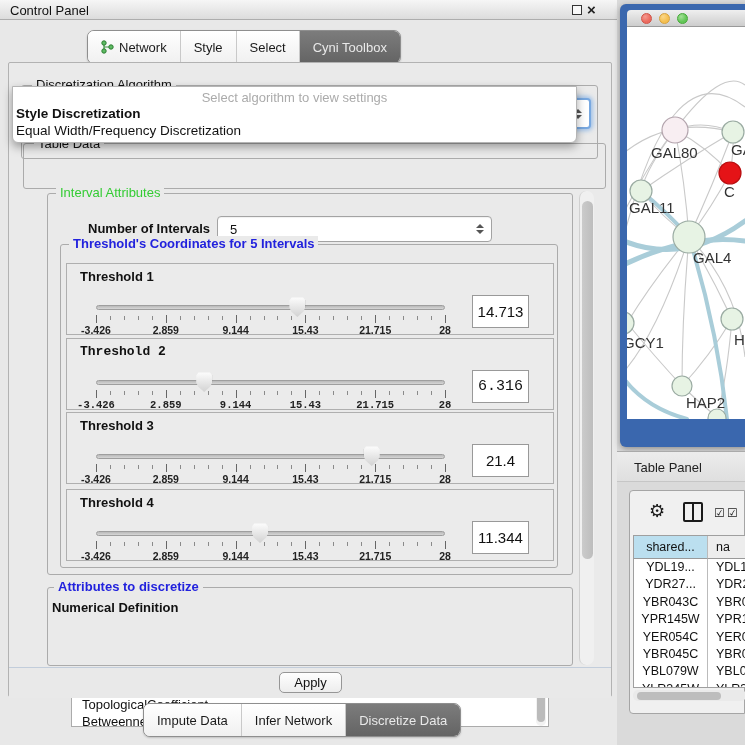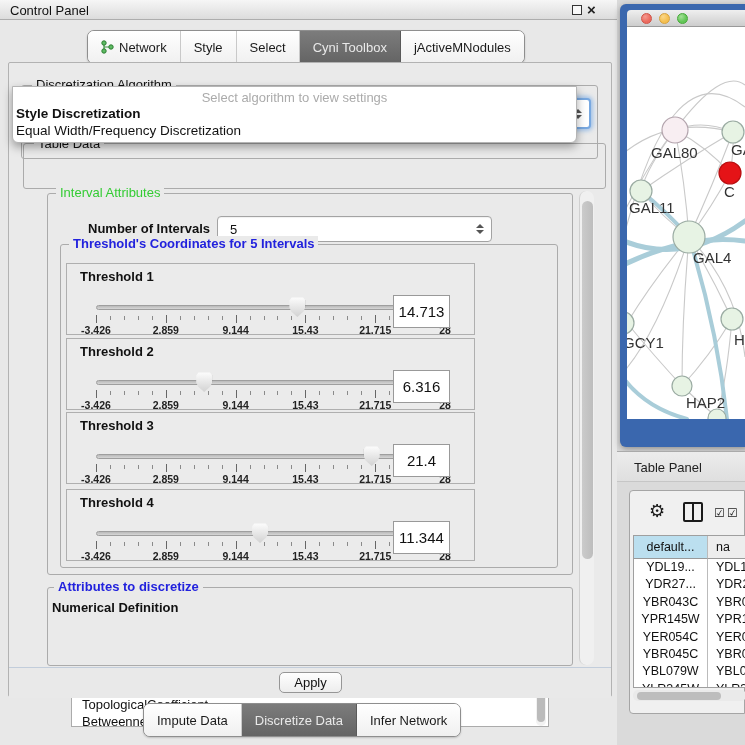--- a/index.html
+++ b/index.html
@@ -53,21 +53,21 @@
   #algo-popup .option { font-size:13.5px; color:#111; padding:1px 2px 1px 3px; }
   #algo-popup .option.bold { font-weight:bold; }
 
   
   #main-scrollbar { left:578px; top:190px; width:15px; height:474px; background:#F0F0F0;
     border-left:1px solid #D0D0D0; border-radius:7px; }
   #main-scrollbar .thumb { position:absolute; left:2px; top:10px; width:11px; height:358px;
     background:linear-gradient(90deg,#CBCBCB,#BDBDBD); border-radius:6px; }
 
   
-  .threshold-panel { position:absolute; left:63px; width:409px; height:72px;
+  .threshold-panel { position:absolute; left:63px; width:488px; height:72px;
     background:#EBEBEB; border:1px solid #AFAFAF; }
   .th-label { position:absolute; left:13px; top:5px; font-size:13px; font-weight:bold; color:#111; }
   .slider-zone { position:absolute; left:29px; top:36px; width:349px; height:34px; }
   .slider-track { position:absolute; left:0; top:5px; width:100%; height:5px;
     background:linear-gradient(#B9B9B9,#D6D6D6); border:1px solid #9E9E9E; border-radius:3px; }
   .slider-thumb { position:absolute; top:-3px; width:16px; height:20px;
     background:linear-gradient(#FDFDFD,#D2D2D2);
     clip-path:polygon(50% 100%, 12% 72%, 0 52%, 0 18%, 14% 2%, 86% 2%, 100% 18%, 100% 52%, 88% 72%);
     filter:drop-shadow(0 0 1px #777); }
   .tickstrip { position:absolute; left:0; top:15px; width:100%; height:8px; }
@@ -157,23 +157,20 @@
       <span>Network</span>
     </div>
     <div class="seg-item">
       <span>Style</span>
     </div>
     <div class="seg-item">
       <span>Select</span>
     </div>
     <div class="seg-item selected">
       <span>Cyni Toolbox</span>
-    </div>
-    <div class="seg-item">
-      <span>jActiveMNodules</span>
     </div>
   </div>
 
   <div id="content-panel" class="abs">
 
     <div class="groupbox" style="left:12px; top:22px; width:577px; height:74px;">
       <div class="group-title t-dark" style="left:10px; top:-9px;">Discretization Algorithm</div>
       <div class="combo focused" style="left:9px; top:12px; width:560px; height:31px;">
         <div class="arrows">
             <i class="up"></i>
@@ -222,21 +219,21 @@
               <span class="tick-label" style="left:20%">2.859</span>
               <span class="tick-label" style="left:40%">9.144</span>
               <span class="tick-label" style="left:60%">15.43</span>
               <span class="tick-label" style="left:80%">21.715</span>
               <span class="tick-label" style="left:100%">28</span>
             </div>
           </div>
           <div class="value-box">14.713</div>
         </div>
 
-        <div class="threshold-panel" style="left:5px; top:93px;">
+        <div class="threshold-panel" style="left:5px; top:93px;font-family:Liberation Mono, monospace;">
           <div class="th-label">Threshold 2</div>
           <div class="slider-zone">
             <div class="slider-track"></div>
             <div class="slider-thumb" style="left: calc(31% - 8px);"></div>
             <div class="tickstrip">
               <div class="minor"></div>
               <div class="tick-major" style="left:0%"></div>
                 <div class="tick-major" style="left:20%"></div>
               <div class="tick-major" style="left:40%"></div>
                 <div class="tick-major" style="left:60%"></div>
@@ -323,25 +320,25 @@
   <div id="algo-popup" class="abs">
     <div class="placeholder">Select algorithm to view settings</div>
     <div class="option bold">Style Discretization</div>
     <div class="option">Equal Width/Frequency Discretization</div>
   </div>
 
   <div id="bottom-tabs" class="abs segmented">
     <div class="seg-item">
       <span>Impute Data</span>
     </div>
+    <div class="seg-item">
+      <span>Infer Network</span>
+    </div>
     <div class="seg-item selected">
       <span>Discretize Data</span>
-    </div>
-    <div class="seg-item">
-      <span>Infer Network</span>
     </div>
   </div>
 </div>
 
 <div id="net-window" class="abs"></div>
 <div id="net-titlebar" class="abs">
   <div id="light-red" class="light"></div>
   <div id="light-yellow" class="light"></div>
   <div id="light-green" class="light"></div>
 </div>
@@ -408,21 +405,21 @@
 
 <div id="table-panel" class="abs">
   <div class="tp-toolbar">
     <div class="gear">⚙</div>
     <div class="split-icon"></div>
     <div class="cb-icon" id="cb1">☑</div>
     <div class="cb-icon" id="cb2">☑</div>
   </div>
   <div id="grid">
     <div class="grid-row grid-head">
-      <div class="grid-cell c1">default...</div>
+      <div class="grid-cell c1">shared...</div>
       <div class="grid-cell c2">na</div>
     </div>
     <div class="grid-body">
       <div class="grid-row">
         <div class="grid-cell c1">YDL19...</div>
         <div class="grid-cell c2">YDL1</div>
       </div>
       <div class="grid-row">
         <div class="grid-cell c1">YDR27...</div>
         <div class="grid-cell c2">YDR2</div>

